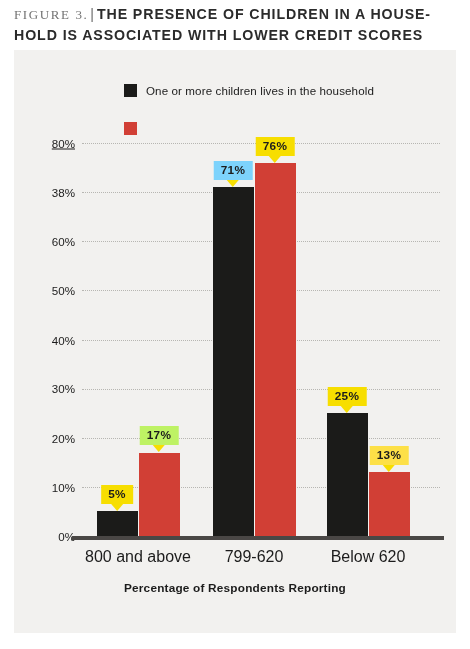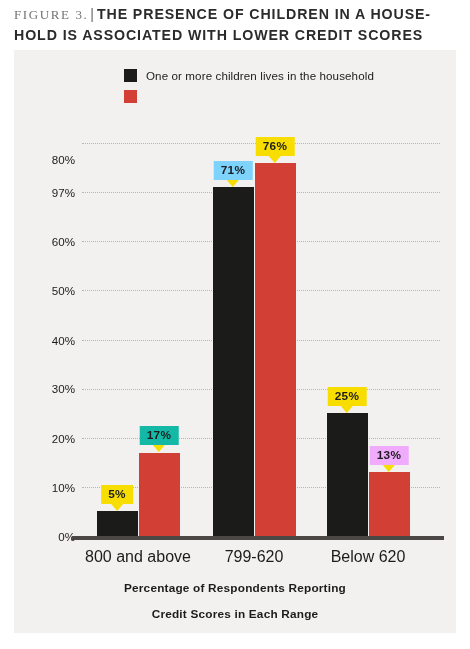--- a/index.html
+++ b/index.html
@@ -55,23 +55,24 @@
   }
 
   
   #legend {
     position: absolute;
     left: 110px;
     top: 14px;
   }
   .legend-row {
     display: flex;
-    align-items: flex-end;
+    align-items: flex-start;
     height: 18px;
     margin-bottom: 3px;
+    margin-top: 20px;
   }
   .legend-swatch {
     width: 13px;
     height: 13px;
     margin-right: 9px;
     flex: 0 0 auto;
   }
   .legend-label {
     font-size: 11.6px;
     color: #1c1c1c;
@@ -200,64 +201,63 @@
         <div class="gridline" style="top: 0px;"></div>
       </div>
     <div id="yticks">
         <div class="ytick" style="top: 393px;">0%</div>
         <div class="ytick" style="top: 343.875px;">10%</div>
         <div class="ytick" style="top: 294.75px;">20%</div>
         <div class="ytick" style="top: 245px;">30%</div>
         <div class="ytick" style="top: 196.5px;">40%</div>
         <div class="ytick" style="top: 147.375px;">50%</div>
         <div class="ytick" style="top: 98.25px;">60%</div>
-        <div class="ytick" style="top: 49.125px;">97%</div>
-        <div class="ytick" style="top: 16px;">80%</div>
+        <div class="ytick" style="top: 49.125px;">38%</div>
+        <div class="ytick" style="top: 0px; text-decoration: underline;">80%</div>
       </div>
     <div id="bars">
         <div class="bar black" style="left: 14.5px; width: 41px; height: 24.5625px; background: rgb(27, 27, 25);"></div>
         <div class="bar red" style="left: 56.5px; width: 41px; height: 83.5125px; background: rgb(209, 63, 53);"></div>
         <div class="bar black" style="left: 130.5px; width: 41px; height: 348.787px; background: rgb(27, 27, 25);"></div>
         <div class="bar red" style="left: 172.5px; width: 41px; height: 373.35px; background: rgb(209, 63, 53);"></div>
         <div class="bar black" style="left: 244.5px; width: 41px; height: 122.812px; background: rgb(27, 27, 25);"></div>
         <div class="bar red" style="left: 286.5px; width: 41px; height: 63.8625px; background: rgb(209, 63, 53);"></div>
       </div>
     <div id="callouts">
         <div class="callout" style="left: 35px; top: 342.438px;">
           <div class="callout-box" style="background: rgb(247, 222, 0); color: rgb(28, 28, 28);">5%</div>
           <div class="callout-tail" style="border-top-color: rgb(247, 222, 0);"></div>
         </div>
         <div class="callout" style="left: 77px; top: 283.488px;">
-          <div class="callout-box" style="background: #14b8a6; color: rgb(28, 28, 28);">17%</div>
+          <div class="callout-box" style="background: #bef264; color: rgb(28, 28, 28);">17%</div>
           <div class="callout-tail" style="border-top-color: rgb(247, 222, 0);"></div>
         </div>
         <div class="callout" style="left: 151px; top: 18.2125px;">
           <div class="callout-box" style="background: #7dd3fc; color: rgb(28, 28, 28);">71%</div>
           <div class="callout-tail" style="border-top-color: rgb(247, 222, 0);"></div>
         </div>
         <div class="callout" style="left: 193px; top: -6.35px;">
           <div class="callout-box" style="background: rgb(247, 222, 0); color: rgb(28, 28, 28);">76%</div>
           <div class="callout-tail" style="border-top-color: rgb(247, 222, 0);"></div>
         </div>
         <div class="callout" style="left: 265px; top: 244.188px;">
           <div class="callout-box" style="background: rgb(247, 222, 0); color: rgb(28, 28, 28);">25%</div>
           <div class="callout-tail" style="border-top-color: rgb(247, 222, 0);"></div>
         </div>
         <div class="callout" style="left: 307px; top: 303.137px;">
-          <div class="callout-box" style="background: #f0abfc; color: rgb(28, 28, 28);">13%</div>
+          <div class="callout-box" style="background: #fde047; color: rgb(28, 28, 28);">13%</div>
           <div class="callout-tail" style="border-top-color: rgb(247, 222, 0);"></div>
         </div>
       </div>
   </div>
 
   <div id="axis-baseline"></div>
   <div id="xticks">
       <div class="xtick" style="left: 124px;">800 and above</div>
       <div class="xtick" style="left: 240px;">799-620</div>
       <div class="xtick" style="left: 354px;">Below 620</div>
     </div>
 
   <div id="axis-title">
     <div>Percentage of Respondents Reporting</div>
-    <div>Credit Scores in Each Range</div>
   </div>
 
 </div>
 
 </body></html>

